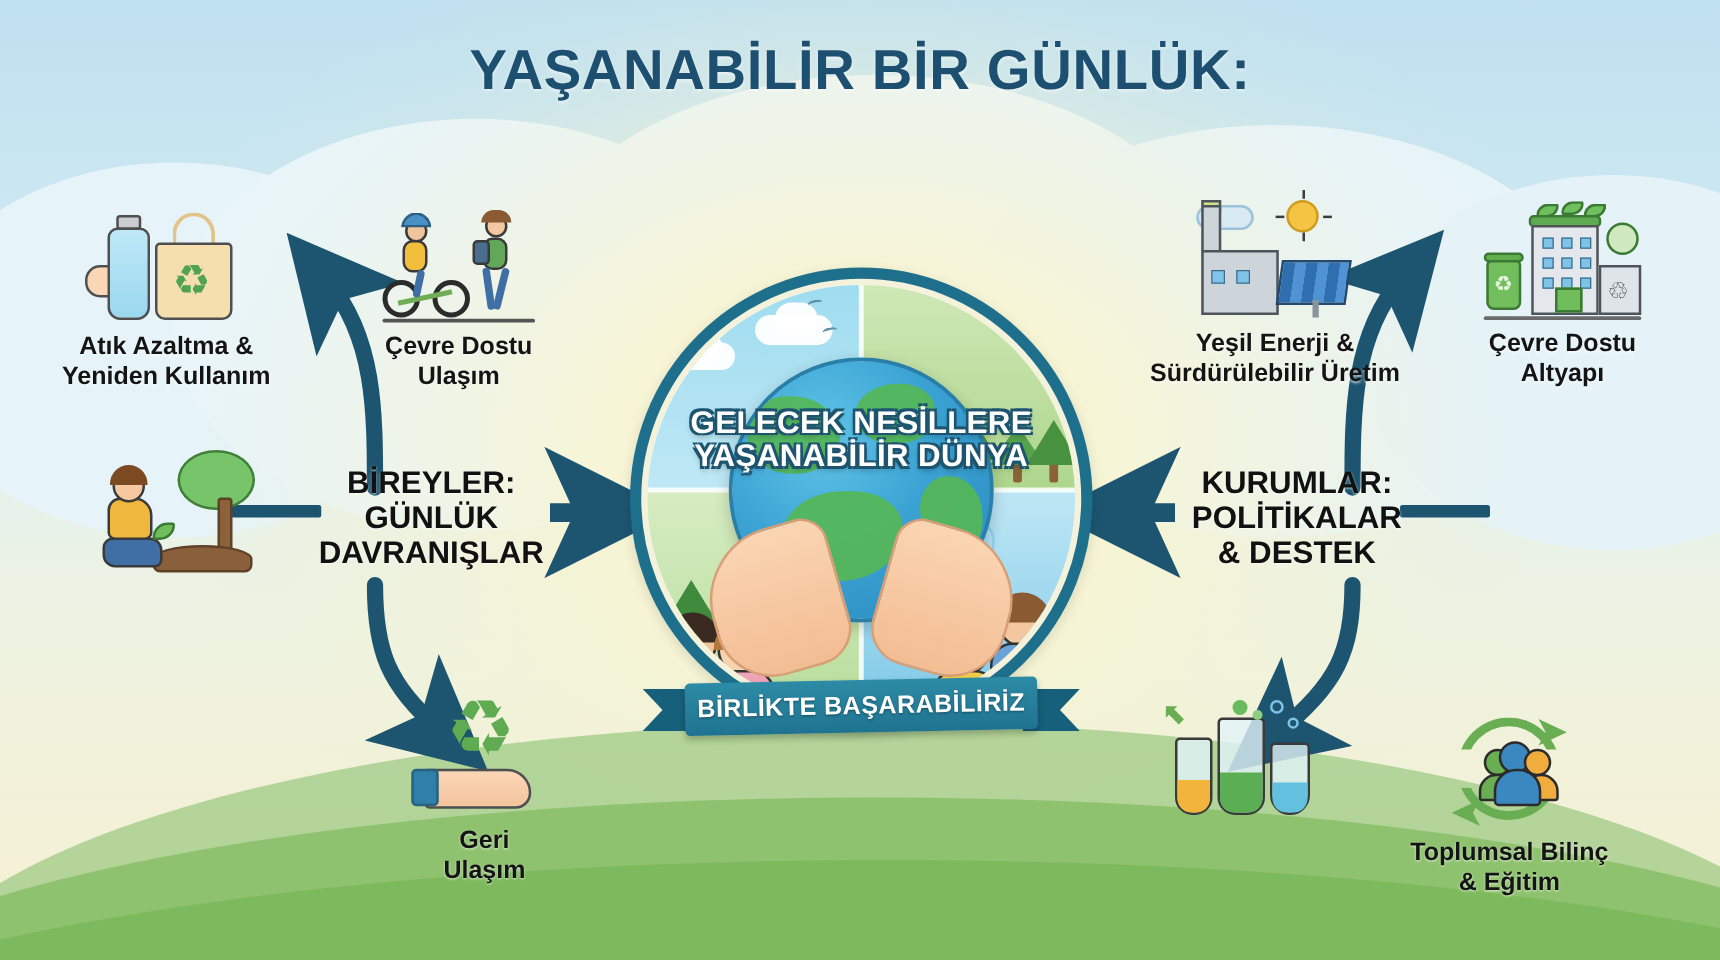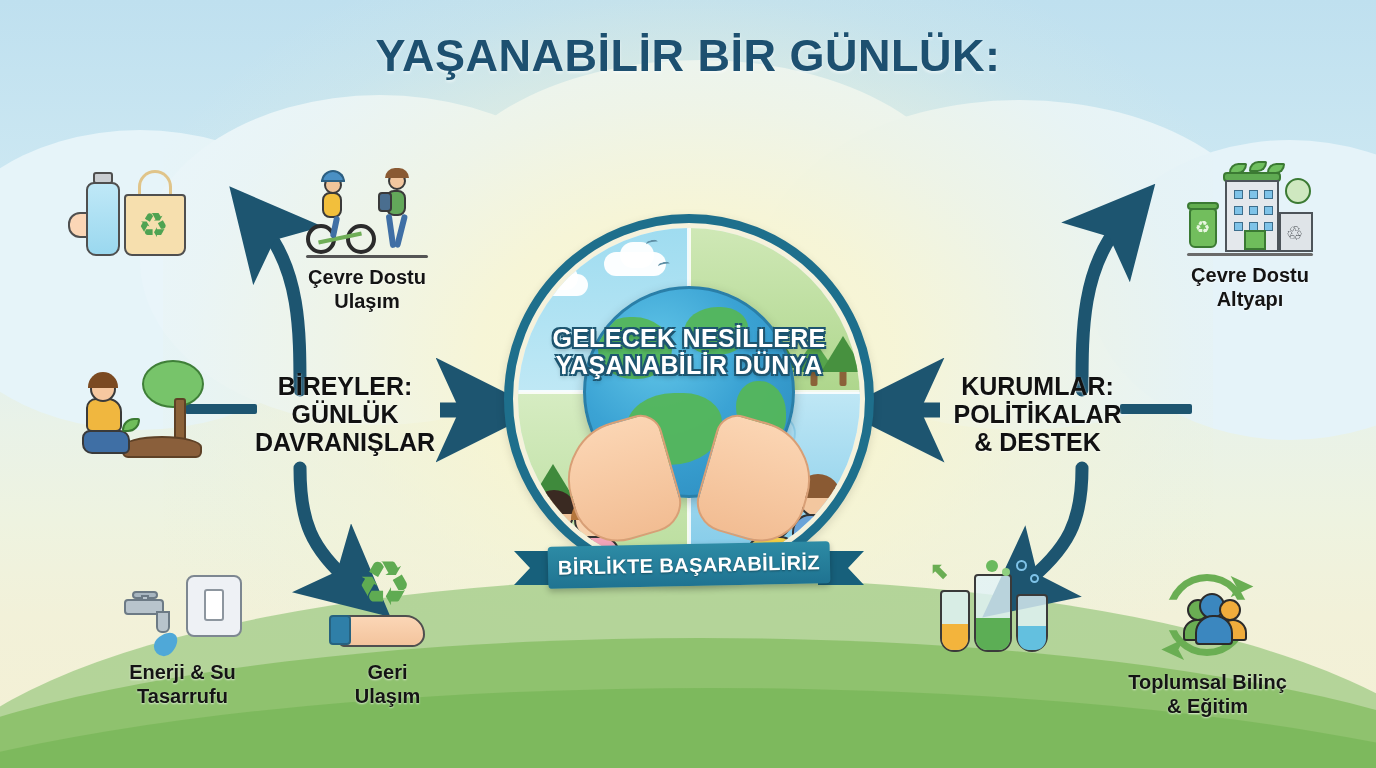--- a/index.html
+++ b/index.html
@@ -414,20 +414,22 @@
       <div class="ic">
         <div class="hand-sm"></div>
         <div class="bottle-cap"></div>
         <div class="bottle"></div>
         <div class="tote-handle"></div>
         <div class="tote">
           <span class="recyc" style="left:12px;top:12px;">♻</span>
         </div>
       </div>
     </div>
+    <div class="node-label">Atık Azaltma &amp;
+Yeniden Kullanım</div>
   </div>
 
   <div class="node n2">
     <div class="icon-box">
       <div class="ic">
         <div class="ground-line"></div>
         <div class="bike-wheel" style="left:4px;"></div>
         <div class="bike-wheel" style="left:44px;"></div>
         <div style="position:absolute;left:16px;bottom:20px;width:44px;height:4px;background:#6fae57;transform:rotate(-12deg);"></div>
         <div class="person-head" style="left:22px;bottom:66px;background:#f0c49a;"></div>
@@ -454,48 +456,55 @@
         <div class="mound"></div>
         <div class="gardener-legs"></div>
         <div class="gardener-body"></div>
         <div class="gardener-head"></div>
         <div class="gardener-hair"></div>
         <div style="position:absolute;left:44px;bottom:28px;width:18px;height:14px;background:#6fbd5b;border:2px solid #3b7a33;border-radius:12px 2px 12px 2px;"></div>
       </div>
     </div>
   </div>
 
-  <div class="node n4">
-    <div class="icon-box">
-      <div class="ic">
-        <div class="tap-handle"></div>
-        <div class="tap-stem"></div>
-        <div class="tap"></div>
-        <div class="tap-spout"></div>
-        <div class="drop-blue" style="left:38px;bottom:-2px;"></div>
-        <div class="switch-plate"></div>
-        <div class="switch-rocker"></div>
-      </div>
-    </div>
-    <div class="node-label">Enerji &amp; Su
-Tasarrufu</div>
-  </div>
 
   <div class="node n5">
     <div class="icon-box">
       <div class="ic">
         <span class="recyc" style="left:34px;top:-2px;font-size:62px;color:#5fab52;">♻</span>
         <div class="hand-open"></div>
         <div class="cuff"></div>
       </div>
     </div>
     <div class="node-label">Geri
 Ulaşım</div>
   </div>
 
+  <div class="node n6">
+    <div class="icon-box">
+      <div class="ic">
+        <div class="smoke" style="left:2px;top:6px;width:46px;height:20px;"></div>
+        <div class="sun"></div>
+        <div class="sun-ray" style="right:41px;top:-6px;"></div>
+        <div class="sun-ray" style="right:41px;top:28px;"></div>
+        <div class="sun-ray" style="right:22px;top:12px;transform:rotate(90deg);"></div>
+        <div class="sun-ray" style="right:60px;top:12px;transform:rotate(90deg);"></div>
+        <div class="chimney-top"></div>
+        <div class="chimney"></div>
+        <div class="factory">
+          <div style="position:absolute;left:6px;top:14px;width:11px;height:11px;background:#7fc3e8;border:1px solid #3d6e8c;"></div>
+          <div style="position:absolute;left:26px;top:14px;width:11px;height:11px;background:#7fc3e8;border:1px solid #3d6e8c;"></div>
+        </div>
+        <div class="solar"></div>
+        <div class="solar-leg"></div>
+      </div>
+    </div>
+    <div class="node-label">Yeşil Enerji &amp;
+Sürdürülebilir Üretim</div>
+  </div>
 
   <div class="node n7">
     <div class="icon-box">
       <div class="ic">
         <div class="leafy" style="left:44px;bottom:84px;"></div>
         <div class="leafy" style="left:64px;bottom:86px;"></div>
         <div class="leafy" style="left:82px;bottom:84px;"></div>
         <div class="roof-green"></div>
         <div class="bldg">
           <div class="bldg-win" style="left:7px;top:8px;"></div>

